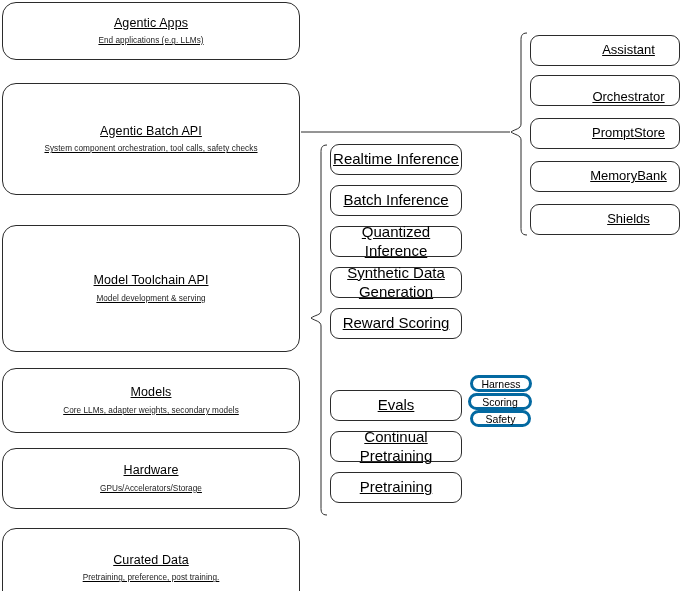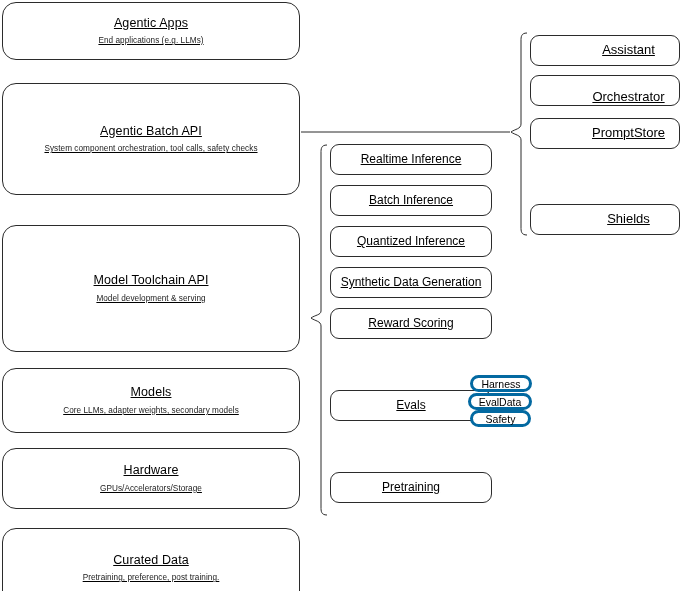--- a/index.html
+++ b/index.html
@@ -49,24 +49,24 @@
   .layer-sub {
     font-size: 8.2px;
     color: #1a1a1a;
     margin-top: 5px;
     letter-spacing: 0.05px;
   }
 
   
   .mid-box {
     left: 330px;
-    width: 162px;
+    width: 132px;
     height: 31px;
     border-radius: 9px;
-    font-size: 12px;
+    font-size: 15px;
   }
 
   
   .right-box {
     left: 530px;
     width: 150px;
     height: 31px;
     border-radius: 9px;
     font-size: 13px;
     padding-left: 47px;
@@ -170,40 +170,46 @@
   </div>
   <div class="rbox mid-box" style="top:267px;">
     <span>Synthetic Data Generation</span>
   </div>
   <div class="rbox mid-box" style="top:308px;">
     <span>Reward Scoring</span>
   </div>
   <div class="rbox mid-box" style="top:390px;">
     <span>Evals</span>
   </div>
+  <div class="rbox mid-box" style="top:431px;">
+    <span>Continual Pretraining</span>
+  </div>
   <div class="rbox mid-box" style="top:472px;">
     <span>Pretraining</span>
   </div>
 
   <div class="pill" style="left:470px; top:375px; width:62px;">
     <span>Harness</span>
   </div>
   <div class="pill" style="left:468px; top:393px; width:64px;">
-    <span>EvalData</span>
+    <span>Scoring</span>
   </div>
   <div class="pill" style="left:470px; top:410px; width:61px;">
     <span>Safety</span>
   </div>
 
   <div class="rbox right-box" style="top:35px;">
     <span>Assistant</span>
   </div>
   <div class="rbox right-box" style="top:75px;justify-content:flex-end;">
     <span>Orchestrator</span>
   </div>
   <div class="rbox right-box" style="top:118px;">
     <span>PromptStore</span>
   </div>
+  <div class="rbox right-box" style="top:161px;">
+    <span>MemoryBank</span>
+  </div>
   <div class="rbox right-box" style="top:204px;">
     <span>Shields</span>
   </div>
 
 </div>
 
 </body></html>

